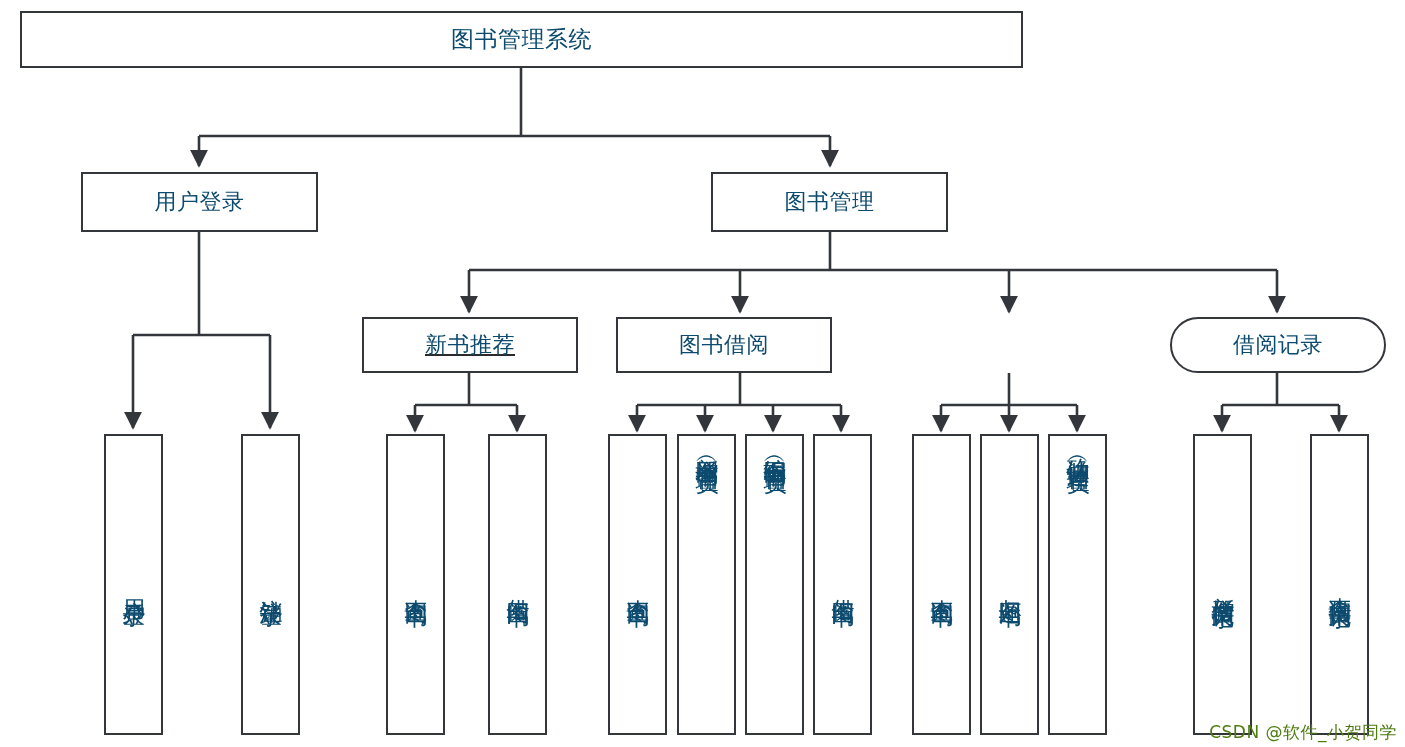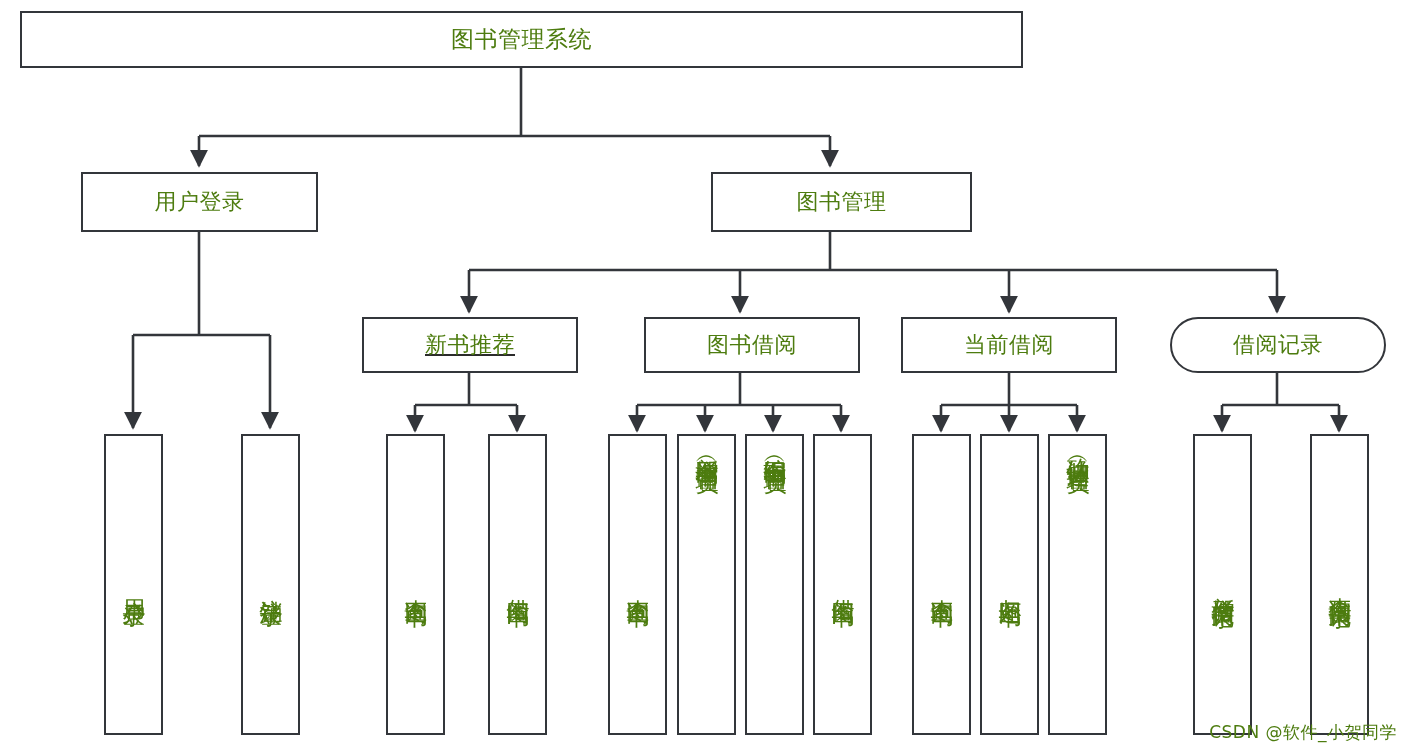--- a/index.html
+++ b/index.html
@@ -33,21 +33,21 @@
     display: flex;
     align-items: center;
     justify-content: center;
     color: #2b2b2b;
   }
   .node .lbl {
     display: block;
     text-align: center;
     line-height: 1.02;
     letter-spacing: 0.5px;
-    color: #4d7c0f;
+    color: #0c4a6e;
   }
   
   .node.horiz .lbl {
     font-size: 22px;
     white-space: nowrap;
   }
   .node.root .lbl { font-size: 23px; }
 
   
   .node.vert {
@@ -133,32 +133,29 @@
     </g>
   </svg>
 
   <div class="node horiz root" style="left:20px; top:11px; width:1003px; height:57px;">
     <span class="lbl">图书管理系统</span>
   </div>
 
   <div class="node horiz" style="left:81px; top:172px; width:237px; height:60px;">
     <span class="lbl">用户登录</span>
   </div>
-  <div class="node horiz" style="left:711px; top:172px; width:261px; height:60px;">
+  <div class="node horiz" style="left:711px; top:172px; width:237px; height:60px;">
     <span class="lbl">图书管理</span>
   </div>
 
   <div class="node horiz" style="left:362px; top:317px; width:216px; height:56px;text-decoration:underline;">
     <span class="lbl">新书推荐</span>
   </div>
-  <div class="node horiz" style="left:644px; top:317px; width:216px; height:56px;">
+  <div class="node horiz" style="left:616px; top:317px; width:216px; height:56px;">
     <span class="lbl">图书借阅</span>
-  </div>
-  <div class="node horiz" style="left:901px; top:317px; width:216px; height:56px;">
-    <span class="lbl">当前借阅</span>
   </div>
   <div class="node horiz" style="left:1170px; top:317px; width:216px; height:56px;border-radius:28px;">
     <span class="lbl">借阅记录</span>
   </div>
 
   <div class="node vert mid" style="left:104px; top:434px; width:59px; height:301px;">
     <span class="lbl">用户登录</span>
   </div>
   <div class="node vert mid" style="left:241px; top:434px; width:59px; height:301px;">
     <span class="lbl">注销登录</span>

